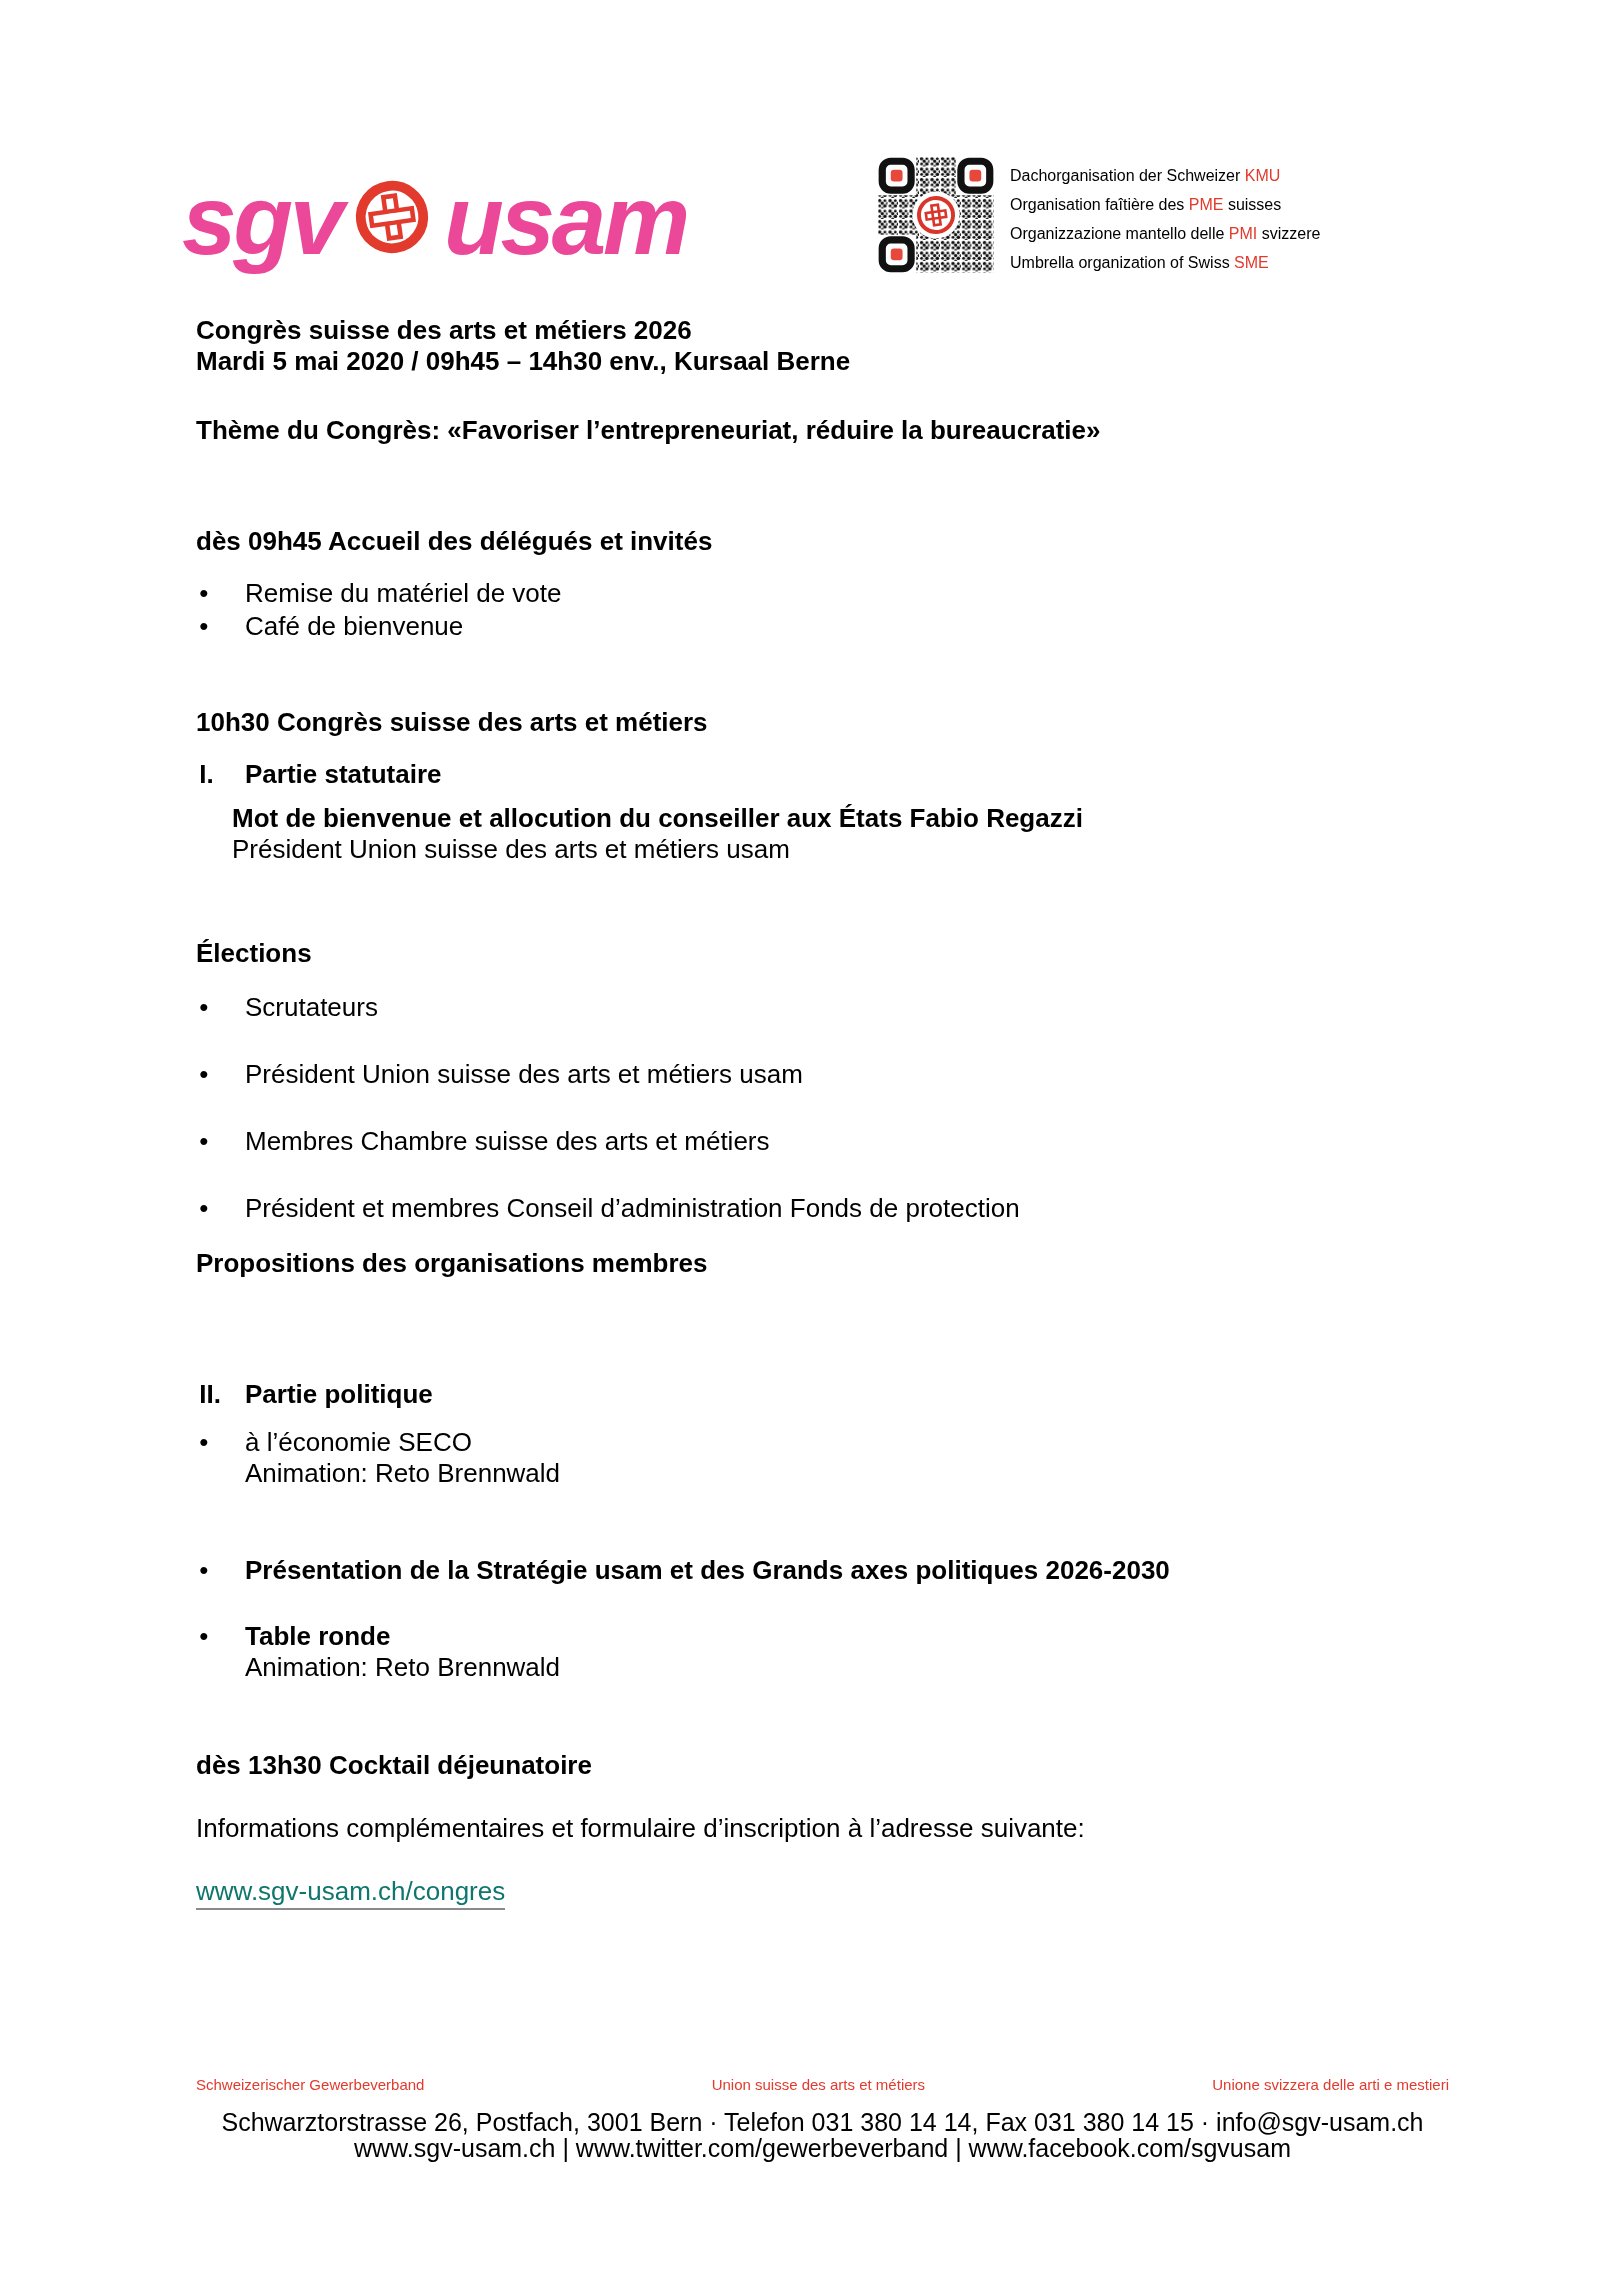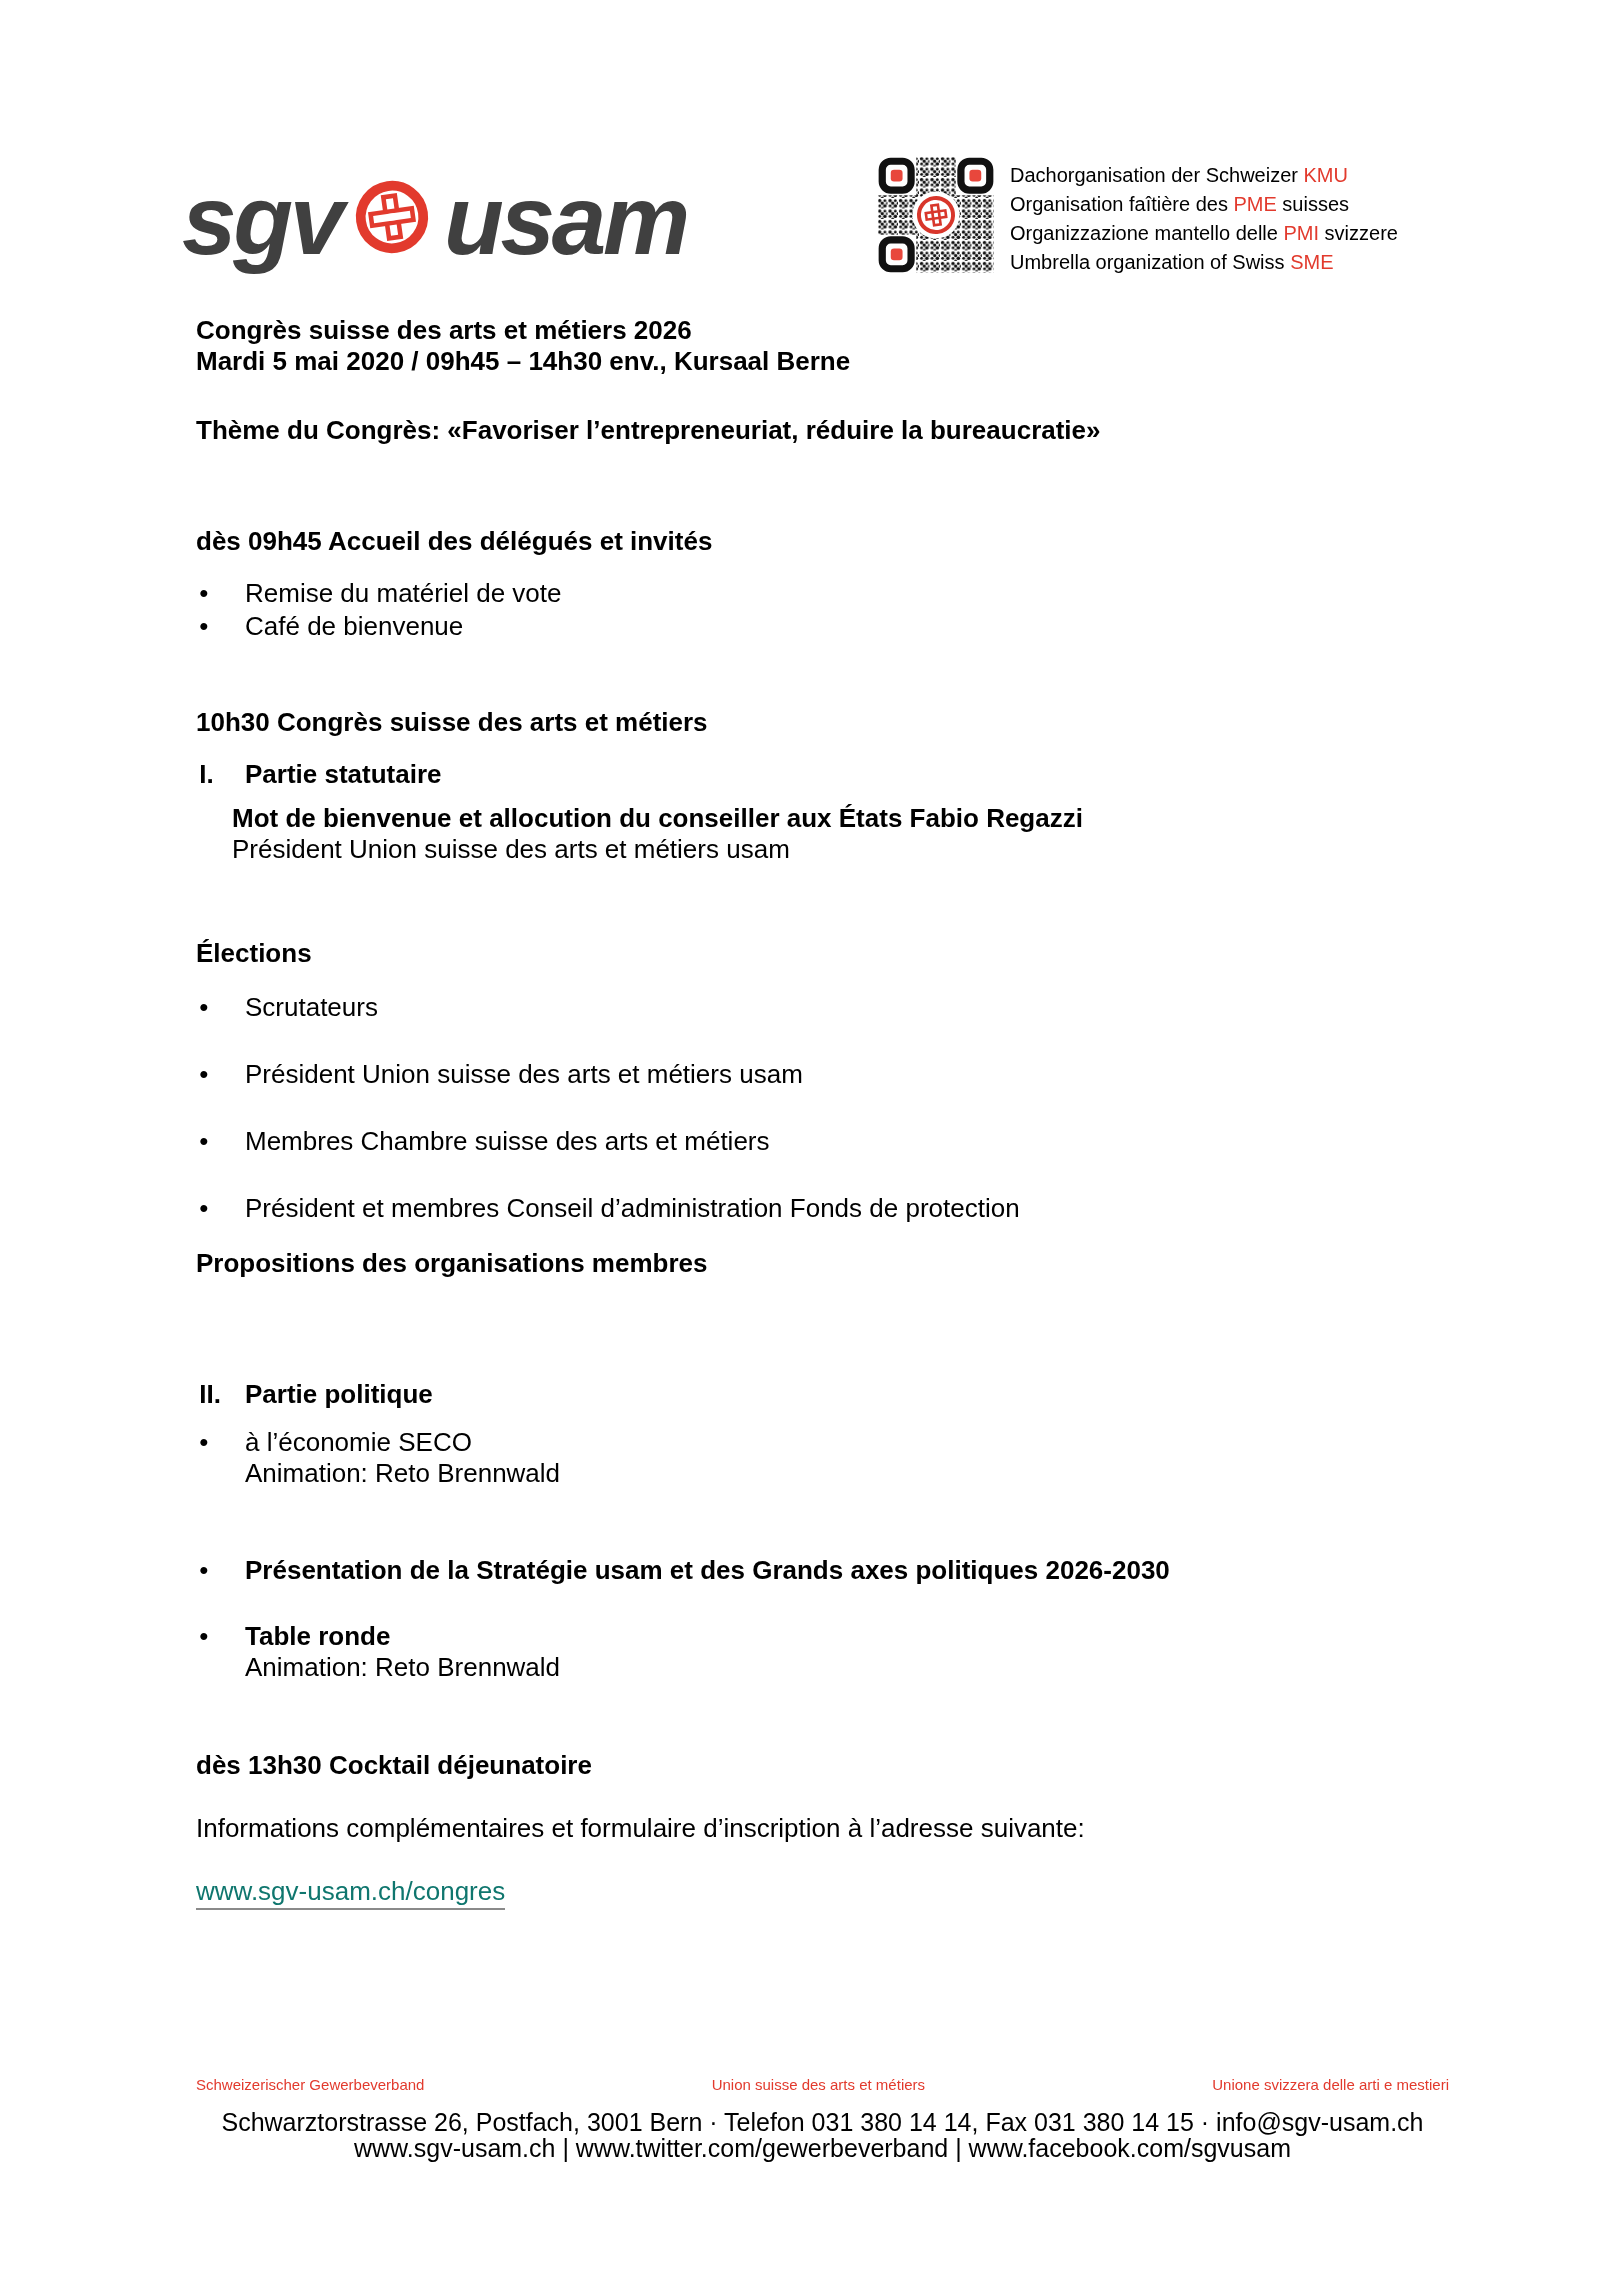--- a/index.html
+++ b/index.html
@@ -12,24 +12,24 @@
     overflow:hidden;
   }
   .abs{position:absolute;}
   .b{font-weight:bold;}
   .red{color:#e23a2d;}
   
   .logo-row{display:flex;align-items:center;gap:10.5px;}
   .logo-word{
     font-size:98px;line-height:98px;
     font-style:italic;font-weight:bold;
-    color:#404040;letter-spacing:-3.3px;
+    color:#ec4899;letter-spacing:-3.3px;
   }
   
-  .org-lines{font-size:20px;line-height:29px;white-space:nowrap;}
+  .org-lines{font-size:16px;line-height:29px;white-space:nowrap;}
   
   .row{display:flex;align-items:flex-start;}
   .marker{flex:0 0 49px;box-sizing:border-box;padding-left:3.3px;}
   .rowtext{flex:1 1 auto;}
   .list .row{margin-bottom:2px;}
   .list-wide .row{margin-bottom:36px;}
   .list-wide .row:last-child{margin-bottom:0;}
   
   .doclink{
     color:#0f766e;text-decoration:none;

